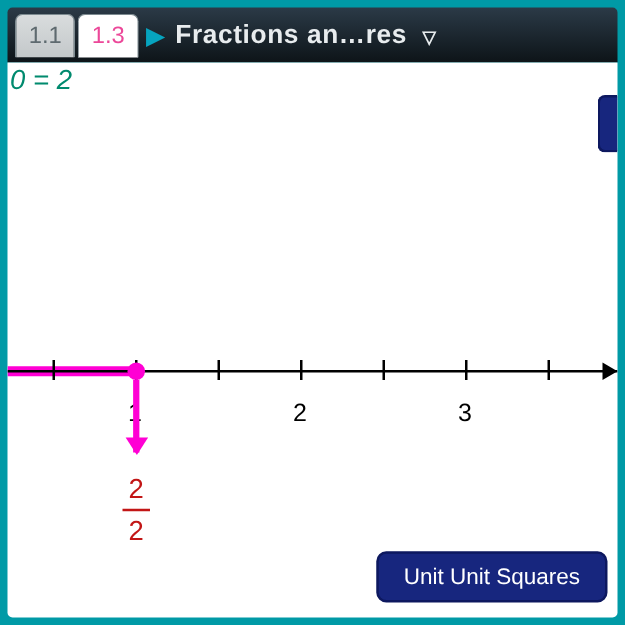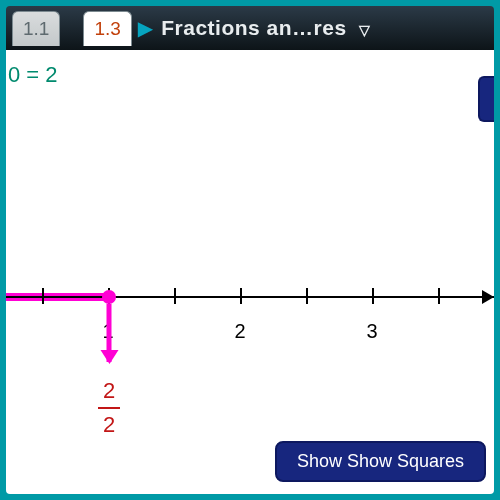--- a/index.html
+++ b/index.html
@@ -2,26 +2,26 @@
 <html><head>
 <meta charset="utf-8">
 <style>
   * { box-sizing: border-box; margin: 0; padding: 0; }
   html, body { width: 500px; height: 500px; font-family: Arial, sans-serif; background: #fff; }
   .frame { width: 500px; height: 500px; background: #009aa6; padding: 6px; }
   .topbar { height: 44px; display: flex; align-items: center; background: linear-gradient(#2b3a47,#0d1418); border-radius: 4px 4px 0 0; padding: 0 6px; }
   .tabs { display: flex; gap: 2px; }
   .tab { background: linear-gradient(#fdfdfd,#e3e3e3); color: #5e6a6f; border: 1px solid #7c8a90; border-bottom: none; border-radius: 6px 6px 0 0; padding: 6px 10px; font-size: 19px; font-weight: 500; cursor: pointer; }
   .tab.hidden { background: linear-gradient(#d9dcdd,#c3c8ca); }
-  .tab.active { background: #ffffff; color: #c2410c; margin-left: 21px; }
+  .tab.active { background: #ffffff; color: #ec4899; }
   .chev { color: #06a4bf; font-size: 20px; margin: 0 8px 0 6px; }
   .title { color: #e8ecee; font-weight: 700; font-size: 21px; letter-spacing: 0.5px; flex: 1; }
   .title-dd { color: #e8ecee; margin-left: 6px; font-size: 14px; }
   .canvas { position: relative; background: #ffffff; width: 100%; height: 444px; border-radius: 0 0 4px 4px; overflow: hidden; }
-  .eqn { position: absolute; left: 2px; top: 12px; color: #008a6e; font-size: 22px; font-weight: 500; }
+  .eqn { position: absolute; left: 2px; top: 1px; color: #008a6e; font-size: 22px; font-weight: 500; font-style: italic; }
   .blueblk { position: absolute; right: 0; top: 26px; width: 16px; height: 46px; background: #17267e; border: 2px solid #0d185f; border-right: none; border-radius: 6px 0 0 6px; }
   .axis { position: absolute; left: 0; top: 246px; right: 0; height: 110px; }
   .line { position: absolute; left: 0; top: 0; right: 0; height: 2px; background: #000; }
   .arrow-r { position: absolute; right: 0; top: -6px; width: 0; height: 0; border-left: 12px solid #000; border-top: 7px solid transparent; border-bottom: 7px solid transparent; }
   .tick { position: absolute; top: -8px; width: 2px; height: 16px; background: #000; }
   .ticklabel { position: absolute; top: 24px; font-size: 20px; color: #000; transform: translateX(-50%); }
   .magenta-seg { position: absolute; top: -3px; height: 8px; background: #ff00d4; left: 0; }
   .magenta-dot { position: absolute; top: -6px; width: 14px; height: 14px; background: #ff00d4; border-radius: 50%; transform: translateX(-50%); }
   .magenta-down { position: absolute; width: 5px; background: #ff00d4; top: 8px; transform: translateX(-50%);}
   .magenta-down .ah { position: absolute; bottom: -2px; left: 50%; transform: translateX(-50%); width: 0; height: 0; border-top: 14px solid #ff00d4; border-left: 9px solid transparent; border-right: 9px solid transparent; }
@@ -71,15 +71,15 @@
         <div class="ah"></div>
       </div>
 
       <div class="frac" style="left:103px; top:82px;">
         <div>2</div>
         <div class="bar"></div>
         <div>2</div>
       </div>
     </div>
 
-    <button class="btn">Show Show Squares</button>
+    <button class="btn">Unit Unit Squares</button>
   </div>
 </div>
 
 </body></html>

